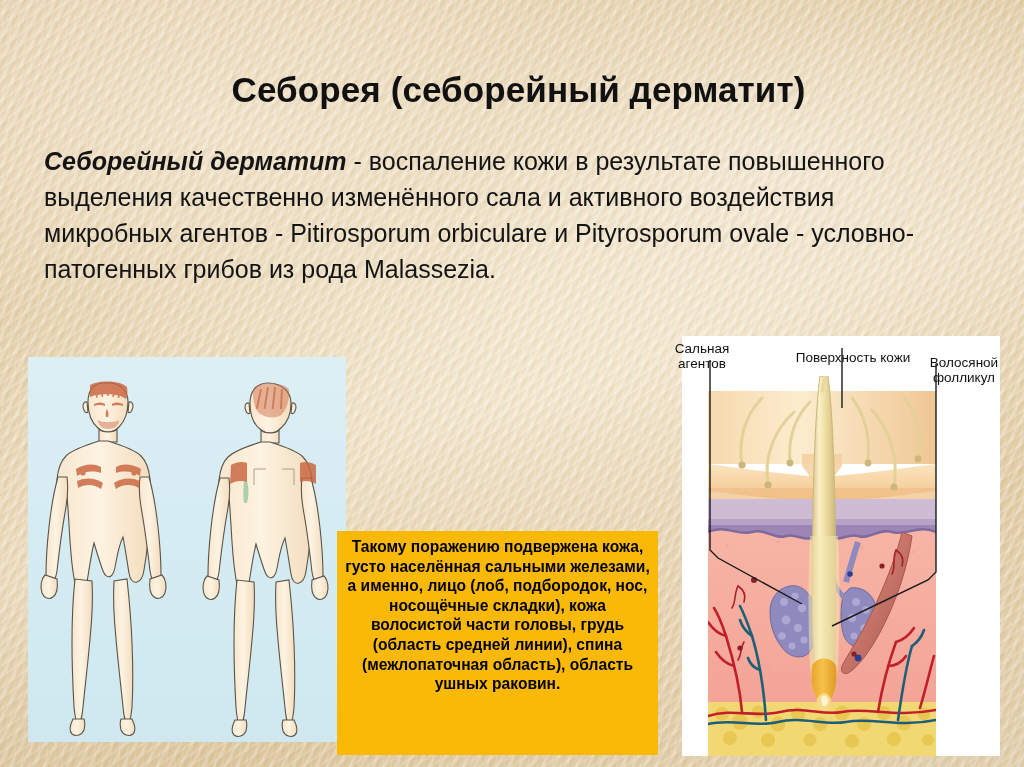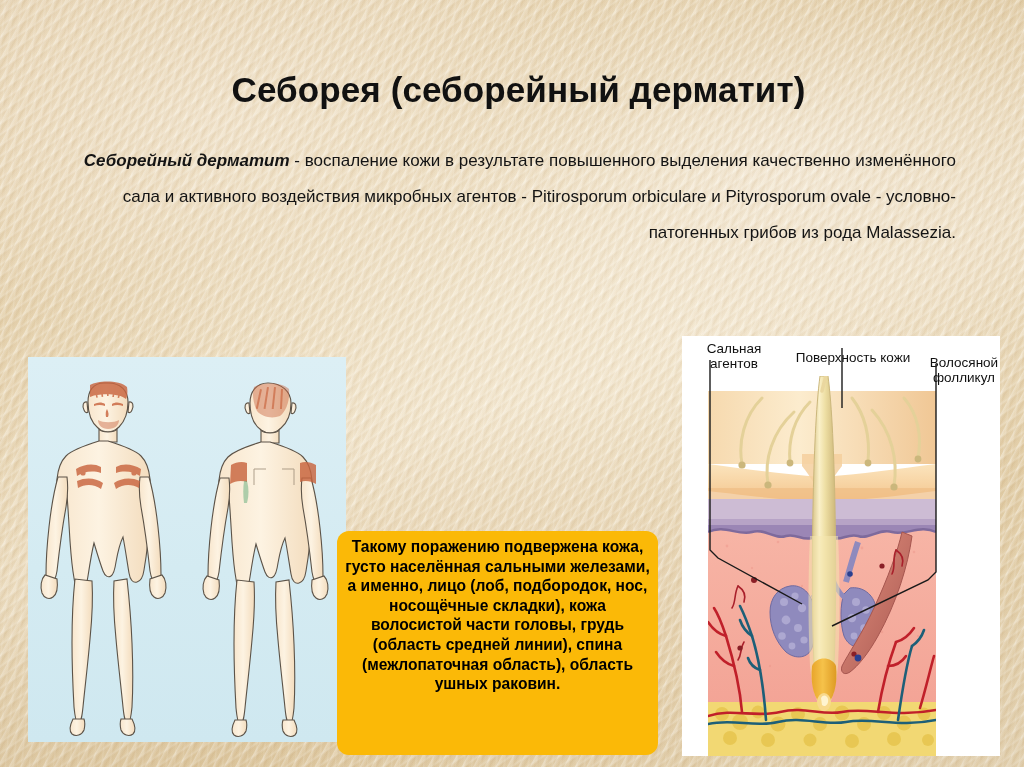--- a/index.html
+++ b/index.html
@@ -60,55 +60,54 @@
   
   #title{
     position:absolute;left:0;right:0;top:70px;text-align:center;
     font-size:35px;font-weight:bold;color:#111;letter-spacing:.1px;
     white-space:nowrap;
     padding-left:13px;
   }
 
   
   #intro{
-    position:absolute;left:76px;top:143px;width:880px;
-    font-size:17px;line-height:36px;color:#141414;
+    position:absolute;left:44px;top:143px;width:880px;
+    font-size:25px;line-height:36px;color:#141414;
     text-indent:0;
-    text-align:right;
   }
   #intro .term{font-style:italic;font-weight:bold;}
 
   
   #bodies{
     position:absolute;left:28px;top:357px;width:318px;height:385px;
     background:#d8ecf3;overflow:hidden;
   }
   #bodies .bgwash{position:absolute;inset:0;
     background:linear-gradient(180deg,#dceff5 0%,#d4ebf2 55%,#cfe8f0 100%);}
   #bodies svg{position:absolute;left:0;top:0;}
 
   
   #callout{
     position:absolute;left:337px;top:531px;width:321px;height:224px;
     background:#fbb907;color:#000;
     font-size:15.6px;line-height:19.6px;font-weight:bold;
-    text-align:center;padding:6px 8px 0 8px;box-sizing:border-box;border-radius:12px;
+    text-align:center;padding:6px 8px 0 8px;box-sizing:border-box;
   }
 
   
   #skin{
     position:absolute;left:682px;top:336px;width:318px;height:420px;
     background:#fff;overflow:hidden;
   }
   #skin svg{position:absolute;left:0;top:0;}
   .lbl{
     position:absolute;font-size:13.5px;line-height:15px;color:#111;
     text-align:center;white-space:nowrap;
   }
-  #lbl-gland{left:686px;top:341px;width:96px;}
+  #lbl-gland{left:654px;top:341px;width:96px;}
   #lbl-surface{left:778px;top:338px;width:150px;margin-top:12px;}
   #lbl-follicle{left:914px;top:355px;width:100px;}
 </style>
 </head>
 <body>
 
 <div id="slide">
 
   <div class="fur-base"></div>
   <div class="fur-strands"></div>

